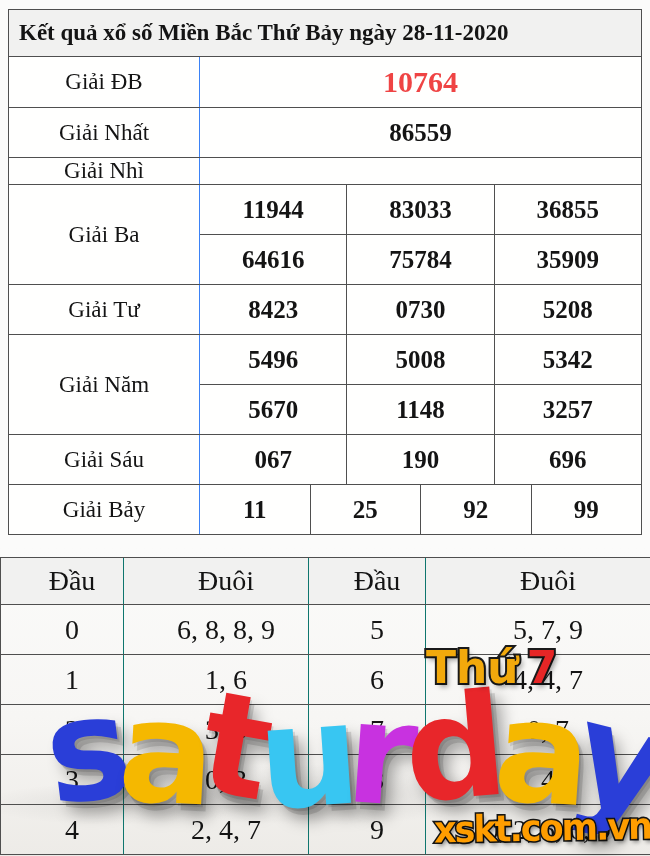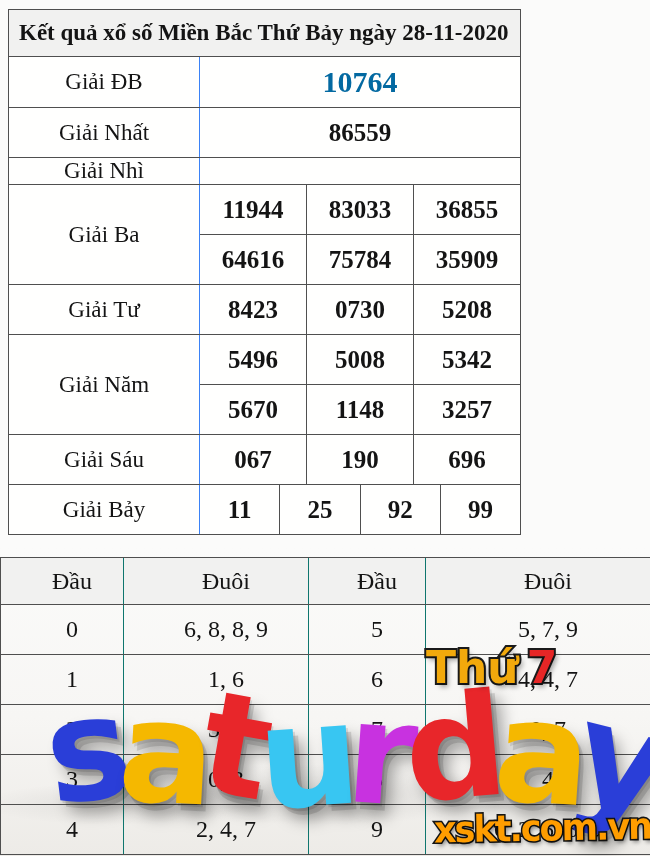--- a/index.html
+++ b/index.html
@@ -15,21 +15,21 @@
   .photo-bg{
     position:absolute;left:0;top:548px;width:650px;height:308px;
     background:
       radial-gradient(ellipse 46% 14% at 48% 80%, rgba(0,0,0,0.10), rgba(0,0,0,0) 70%),
       radial-gradient(ellipse 30% 10% at 18% 83%, rgba(0,0,0,0.07), rgba(0,0,0,0) 70%),
       linear-gradient(180deg,#fbfbfa 0%,#f7f6f4 55%,#edebe7 100%);
   }
 
   
   .t1{
-    position:absolute;left:8px;top:9px;width:513px;
+    position:absolute;left:8px;top:9px;width:634px;
     border:1px solid #4f4f4f;background:#fffffe;
     box-sizing:border-box;
   }
   .t1-title{
     height:46px;background:#f1f1f0;
     display:flex;align-items:center;
     padding-left:10px;
     font-weight:bold;font-size:23px;
   }
   .t1row{display:flex;border-top:1px solid #4f4f4f;}
@@ -41,34 +41,34 @@
   }
   .t1content{flex:1;display:flex;flex-direction:column;min-width:0;}
   .t1line{display:flex;height:49px;}
   .t1line + .t1line{border-top:1px solid #4f4f4f;}
   .t1cell{
     flex:1;display:flex;align-items:center;justify-content:center;
     font-weight:bold;font-size:25px;
   }
   .t1cell + .t1cell{border-left:1px solid #4f4f4f;}
   .row-db .t1line{height:50px;}
-  .num-db{font-size:30px;color:#0369a1;}
+  .num-db{font-size:30px;color:#ef4444;}
 
   
   .t2{
     position:absolute;left:0px;top:557px;width:651px;
     border:1px solid #4f4f4f;box-sizing:border-box;
     background:transparent;
   }
   .t2row{display:flex;height:49px;}
   .t2row + .t2row{border-top:1px solid #4f4f4f;}
   .t2head{height:46px;background:#f1f1f0;}
   .t2cell{
     display:flex;align-items:center;justify-content:center;
-    font-size:24px;box-sizing:border-box;padding-left:20px;
+    font-size:28px;box-sizing:border-box;padding-left:20px;
   }
   .t2cell + .t2cell{border-left:1px solid #0f766e;}
   .col-a{width:122px;flex:0 0 122px;}
   .col-b{width:185px;flex:0 0 185px;}
   .col-c{width:117px;flex:0 0 117px;}
   .col-d{flex:1;}
 
   
   .saturday{
     position:absolute;left:46px;top:680px;width:570px;height:190px;

